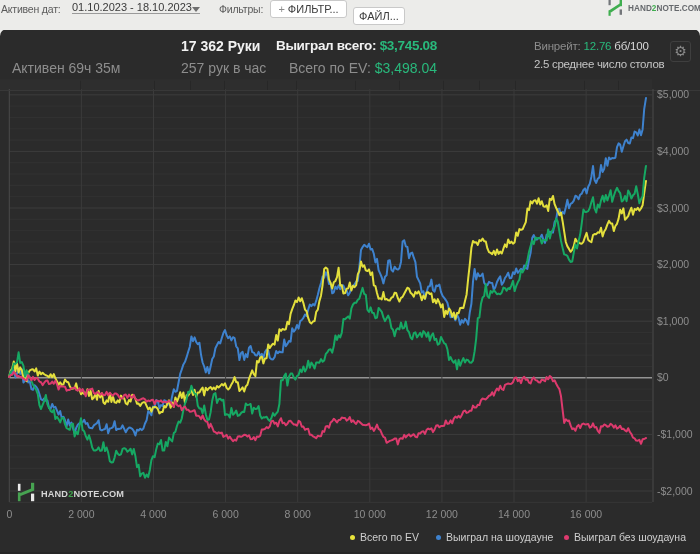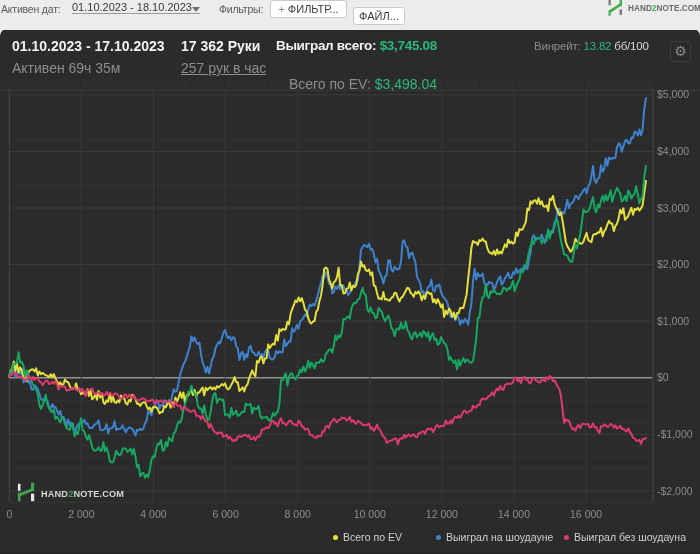--- a/index.html
+++ b/index.html
@@ -118,27 +118,27 @@
 <rect x="17.9" y="483.8" width="2.6" height="7.0" fill="#e9e9e9"></rect>
 <rect x="17.9" y="492.4" width="2.6" height="8.8" fill="#47a351"></rect>
 <rect x="31.0" y="482.8" width="3.2" height="7.8" fill="#47a351"></rect>
 <rect x="31.0" y="493.6" width="3.2" height="7.6" fill="#e9e9e9"></rect>
 <path d="M31.2 488.6 L34.2 490.6 L20.7 495.9 L17.9 493.9 Z" fill="#47a351"></path>
 <text x="41" y="496.5" font-size="9.2" font-weight="bold" letter-spacing="0.15" fill="#d5d5d5">HAND<tspan fill="#3fa44b">2</tspan>NOTE.COM</text>
 </g>
 </svg>
 
 <div class="panel-stats" style="position:absolute;left:0;top:29px;width:700px;height:60px;">
-  <div class="h1" style="left:12px;top:9px;">01.10.2023 - 17.10.2023</div>
   <div class="h2" style="left:12px;top:31px;">Активен 69ч 35м</div>
   <div class="h1" style="left:181px;top:9px;">17 362 Руки</div>
-  <div class="h2" style="left:181px;top:31px;text-decoration:underline;">257 рук в час</div>
+  <div class="h2" style="left:181px;top:31px;">257 рук в час</div>
   <div class="h1" style="right:263px;top:9px;letter-spacing:-0.3px;font-size:13.5px;">Выиграл всего: <span class="gval" style="font-weight:bold;">$3,745.08</span></div>
-  <div class="h2" style="right:263px;top:47px;">Всего по EV: <span class="gval">$3,498.04</span></div>
-  <div class="h2" style="left:534px;top:11px;font-size:11.5px;letter-spacing:-0.2px;">Винрейт: <span class="gval">13.82</span> <span style="color:#d9d9d9">бб/100</span></div>
+  <div class="h2" style="right:263px;top:31px;">Всего по EV: <span class="gval">$3,498.04</span></div>
+  <div class="h2" style="left:534px;top:11px;font-size:11.5px;letter-spacing:-0.2px;">Винрейт: <span class="gval">12.76</span> <span style="color:#d9d9d9">бб/100</span></div>
+  <div class="h2" style="left:534px;top:29px;font-size:11.5px;letter-spacing:-0.3px;color:#c4c4c4;">2.5 среднее число столов</div>
   <div class="gear">⚙</div>
 </div>
 
 <div class="topbar">
   <div class="tb-label" style="left:1px;top:3px;">Активен дат:</div>
   <div class="datebox"><span style="display:inline-block;margin-right:10px;">01.10.2023 - 18.10.2023</span></div>
   <div class="caret" style="left:192px;"></div>
   <div class="tb-label" style="left:219px;top:3px;text-align:center;">Фильтры:</div>
   <div class="btn" style="left:270px;width:75px;"><span style="color:#8a8a8a;">+</span> ФИЛЬТР...</div>
   <div class="btn" style="left:353px;width:50px;margin-top:7px;">ФАЙЛ...</div>
@@ -148,16 +148,16 @@
 <rect x="8.5" y="10.6" width="2.2" height="5.2" fill="#3fae4f"></rect>
 <rect x="19.6" y="0" width="2.4" height="6.2" fill="#3fae4f"></rect>
 <rect x="19.6" y="9.4" width="2.4" height="5.4" fill="#73767a"></rect>
 <path d="M19.7 3.4 L22.0 5.0 L11.0 12.4 L8.5 10.8 Z" fill="#3fae4f"></path>
 <text x="28" y="11" font-size="8.2" font-weight="bold" letter-spacing="0.05" fill="#66696d">HAND<tspan fill="#3fae4f">2</tspan>NOTE.COM</text>
 </g>
   </svg>
 </div>
 
 <div class="leg" style="left:252px;margin-top:44px;"><span class="dot" style="background:#16a863;"></span>Выиграл всего</div>
-<div class="leg" style="left:333px;"><span class="dot" style="background:#e8e43b;"></span>Всего по EV</div>
+<div class="leg" style="left:350px;"><span class="dot" style="background:#e8e43b;"></span>Всего по EV</div>
 <div class="leg" style="left:436px;"><span class="dot" style="background:#3e82ce;"></span>Выиграл на шоудауне</div>
 <div class="leg" style="left:540px;padding-left:24px;"><span class="dot" style="background:#dd3a6e;"></span>Выиграл без шоудауна</div>
 <div style="position:absolute;left:0;top:552px;width:700px;height:2px;background:#262626;"></div>
 
 </body></html>

